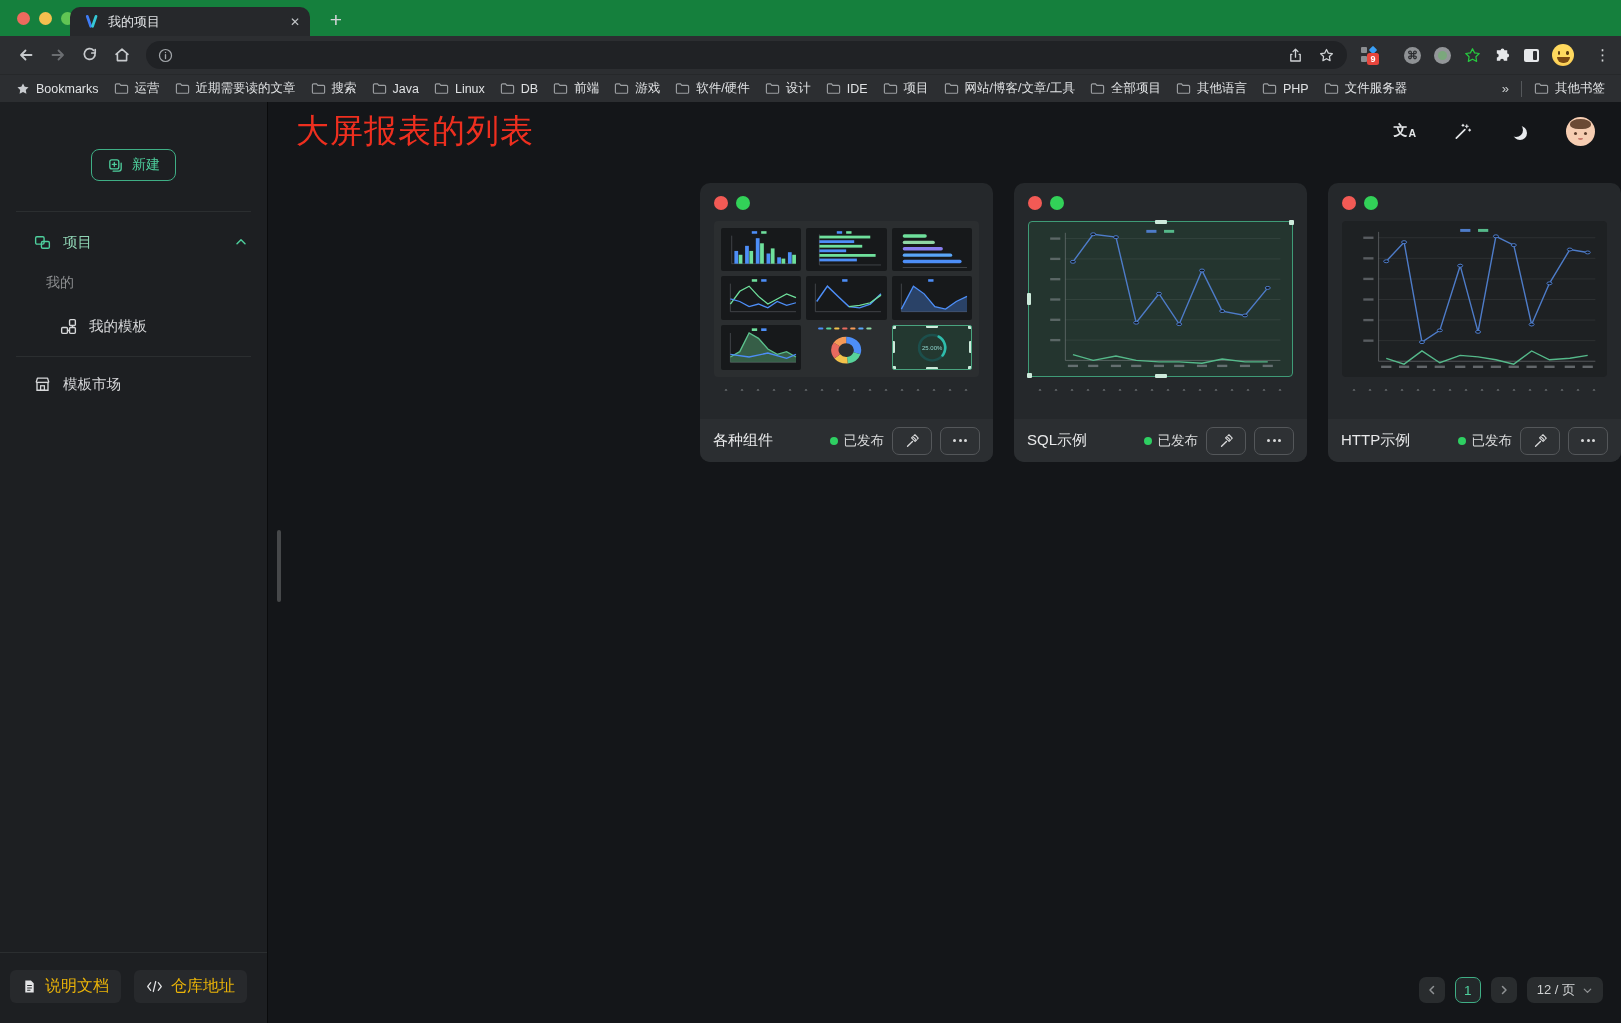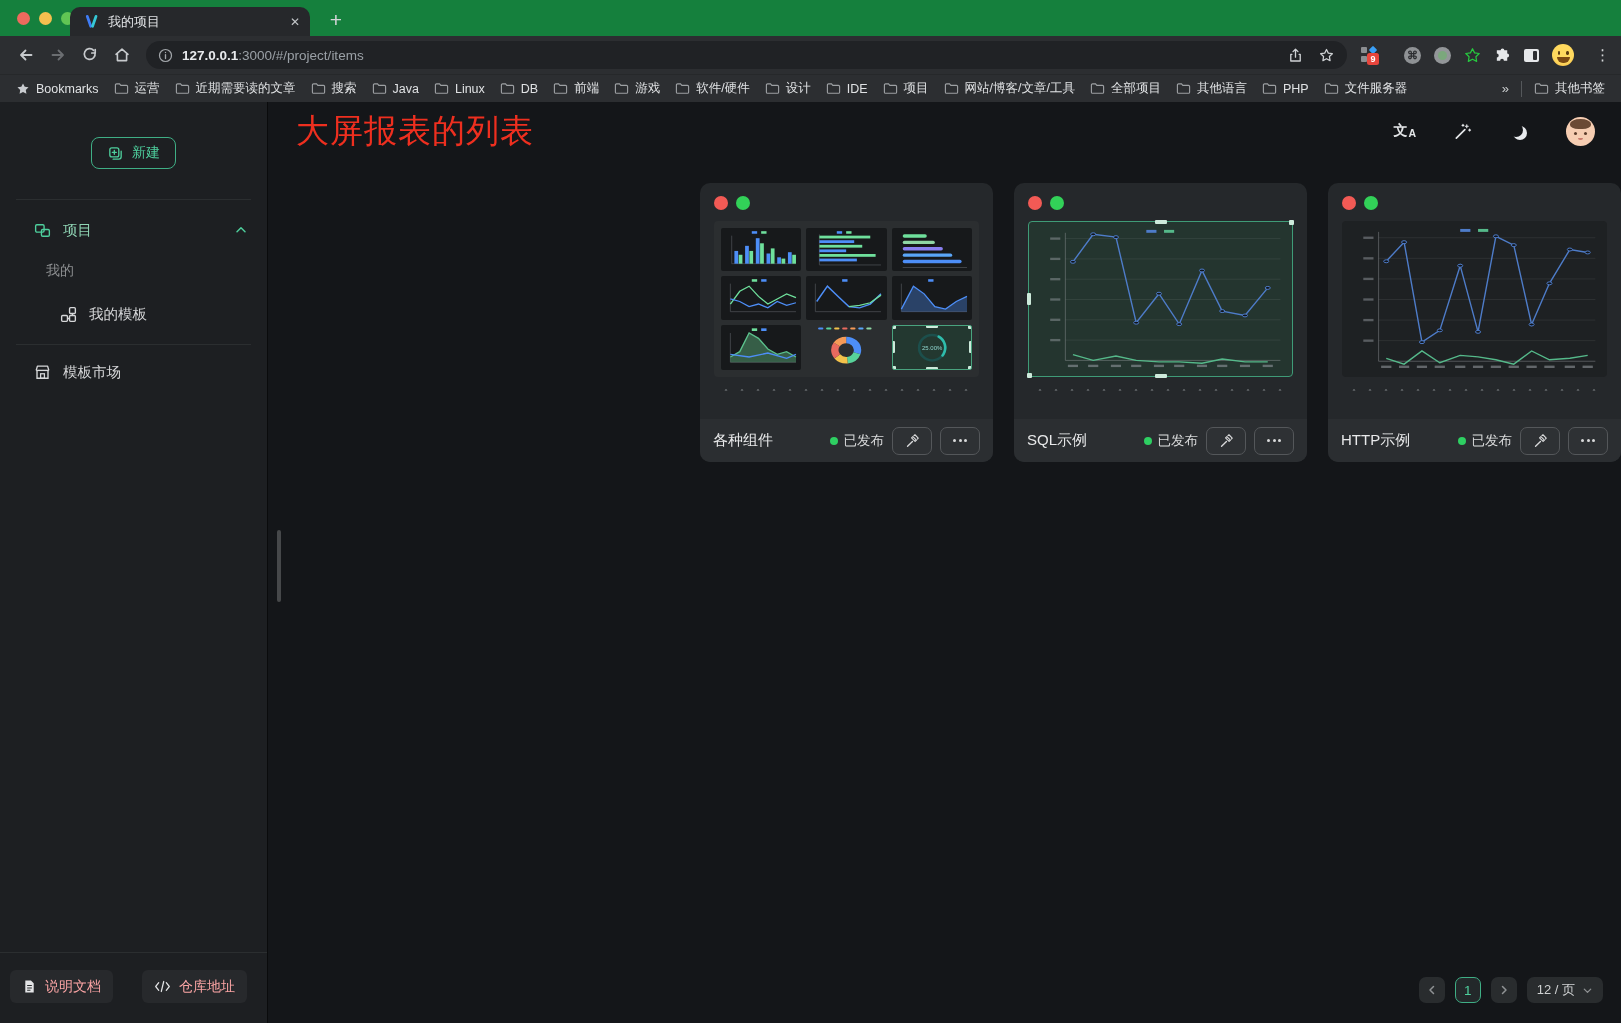--- a/index.html
+++ b/index.html
@@ -53,34 +53,34 @@
   .bmbar { height:28px; background:#2c2e31; border-top:1px solid #26282a; display:flex; align-items:center;
     padding:0 16px; gap:15px; font-size:12.5px; color:#e0e2e4; overflow:hidden; }
   .bm { display:flex; align-items:center; gap:6px; white-space:nowrap; }
   .bm-right { margin-left:auto; display:flex; align-items:center; gap:12px; }
   .bm-sep { width:1px; height:16px; background:#55585b; }
   .chev2 { color:#c9ccce; font-size:13px; }
 
   
   .app { display:flex; height:921px; }
   .sidebar { width:268px; background:#1d1f22; border-right:1px solid #0a0b0c; display:flex; flex-direction:column; }
-  .btn-new { margin:35px auto 0; height:32px; padding:0 15px; border:1px solid #3fae85; border-radius:8px;
+  .btn-new { margin:47px auto 0; height:32px; padding:0 15px; border:1px solid #3fae85; border-radius:8px;
     color:#4ecf9d; font-size:14px; display:flex; align-items:center; gap:8px; background:transparent; cursor:pointer; }
   .sdiv { height:1px; background:#2b2e30; margin:30px 16px 0; }
   .srow { display:flex; align-items:center; height:34px; font-size:14.5px; }
   .row-project { margin-top:13px; padding:0 18px 0 33px; color:#8fd4b4; }
   .row-project .lbl { margin-left:11px; }
   .row-project .chev { margin-left:auto; }
   .row-mine { margin-top:7px; padding-left:46px; color:#8c8e90; font-size:14px; }
   .row-active { margin:7px 14px 0 6px; border-radius:8px; background:#253730; padding-left:53px; color:#4ecf9d; gap:11px; cursor:pointer; }
   .row-temp { margin-top:9px; padding-left:59px; color:#d6d7d9; gap:11px; cursor:pointer; }
   .row-market { margin-top:10px; padding-left:33px; color:#d6d7d9; gap:11px; cursor:pointer; }
   .sgrow { flex:1; }
   .sbottom { display:flex; justify-content:space-between; padding:17px 20px 20px 10px; }
-  .sbtn { height:33px; padding:0 12px; background:#27292c; border-radius:6px; color:#fca5a5; font-size:14px;
+  .sbtn { height:33px; padding:0 12px; background:#27292c; border-radius:6px; color:#eab308; font-size:16px;
     display:flex; align-items:center; gap:8px; cursor:pointer; }
 
   .main { flex:1; position:relative; background:#141619; min-width:0; }
   .mheader { height:58px; display:flex; align-items:center; padding:0 26px 0 28px; }
   .ptitle { font-size:33px; color:#ee2f1f; letter-spacing:1px; }
   .hicons { margin-left:auto; display:flex; align-items:center; gap:37px; color:#e4e6e8; }
   .tricon { display:flex; align-items:flex-start; line-height:1; color:#e4e6e8; }
   .tricon b { font-size:14px; font-weight:600; }
   .tricon i { font-style:normal; font-size:10.5px; font-weight:700; margin:5px 0 0 1px; }
   .moon { width:14px; height:14px; border-radius:50%; box-shadow:4px 3px 0 0 #e8eaed; margin:-3px 6px 0 0; }
@@ -169,21 +169,20 @@
     <span class="navbtn">
       <svg width="18" height="18" viewBox="0 0 18 18">
         <path d="M3 8.3 L9 3.2 L15 8.3 M4.4 7.4 V14.6 H13.6 V7.4" stroke="#c7cacd" stroke-width="1.6" fill="none" stroke-linecap="round" stroke-linejoin="round"></path>
       </svg>
     </span>
     <div class="urlpill">
       <svg width="15" height="15" viewBox="0 0 16 16">
         <circle cx="8" cy="8" r="6.4" stroke="#a2a6aa" stroke-width="1.3" fill="none"></circle>
         <path d="M8 4.6 v.2 M8 7 v4.2" stroke="#a2a6aa" stroke-width="1.4" stroke-linecap="round"></path>
       </svg>
-      <span class="url"><b>127.0.0.1</b><span>:3000/#/project/items</span></span>
       <span class="pill-actions">
         <svg width="17" height="17" viewBox="0 0 18 18">
           <path d="M5.2 7.8 H4 v7 h10 v-7 h-1.2 M9 10.8 V2.6 M6.4 4.9 L9 2.3 l2.6 2.6" stroke="#cfd2d5" stroke-width="1.4" fill="none" stroke-linecap="round" stroke-linejoin="round"></path>
         </svg>
         <svg width="17" height="17" viewBox="0 0 18 18">
           <path d="M9 2.6 l1.9 3.9 4.3.6 -3.1 3 .7 4.3 L9 12.4 l-3.8 2 .7-4.3 -3.1-3 4.3-.6 Z" stroke="#cfd2d5" stroke-width="1.3" fill="none" stroke-linejoin="round"></path>
         </svg>
       </span>
     </div>
     <div class="extrow">

